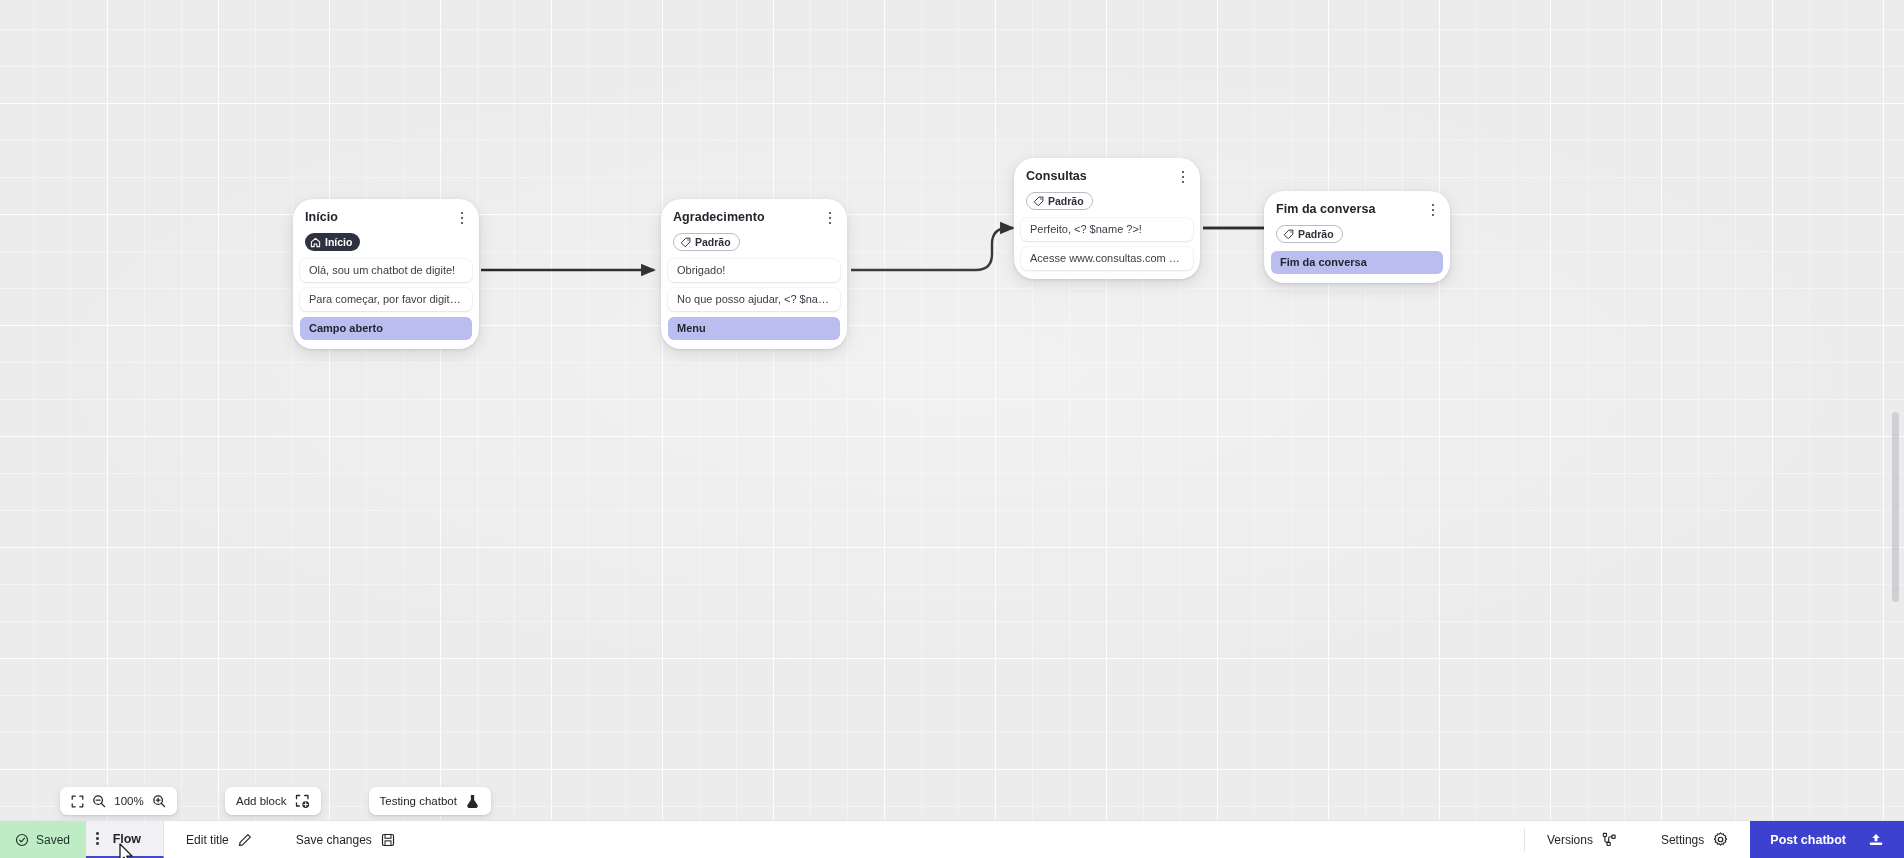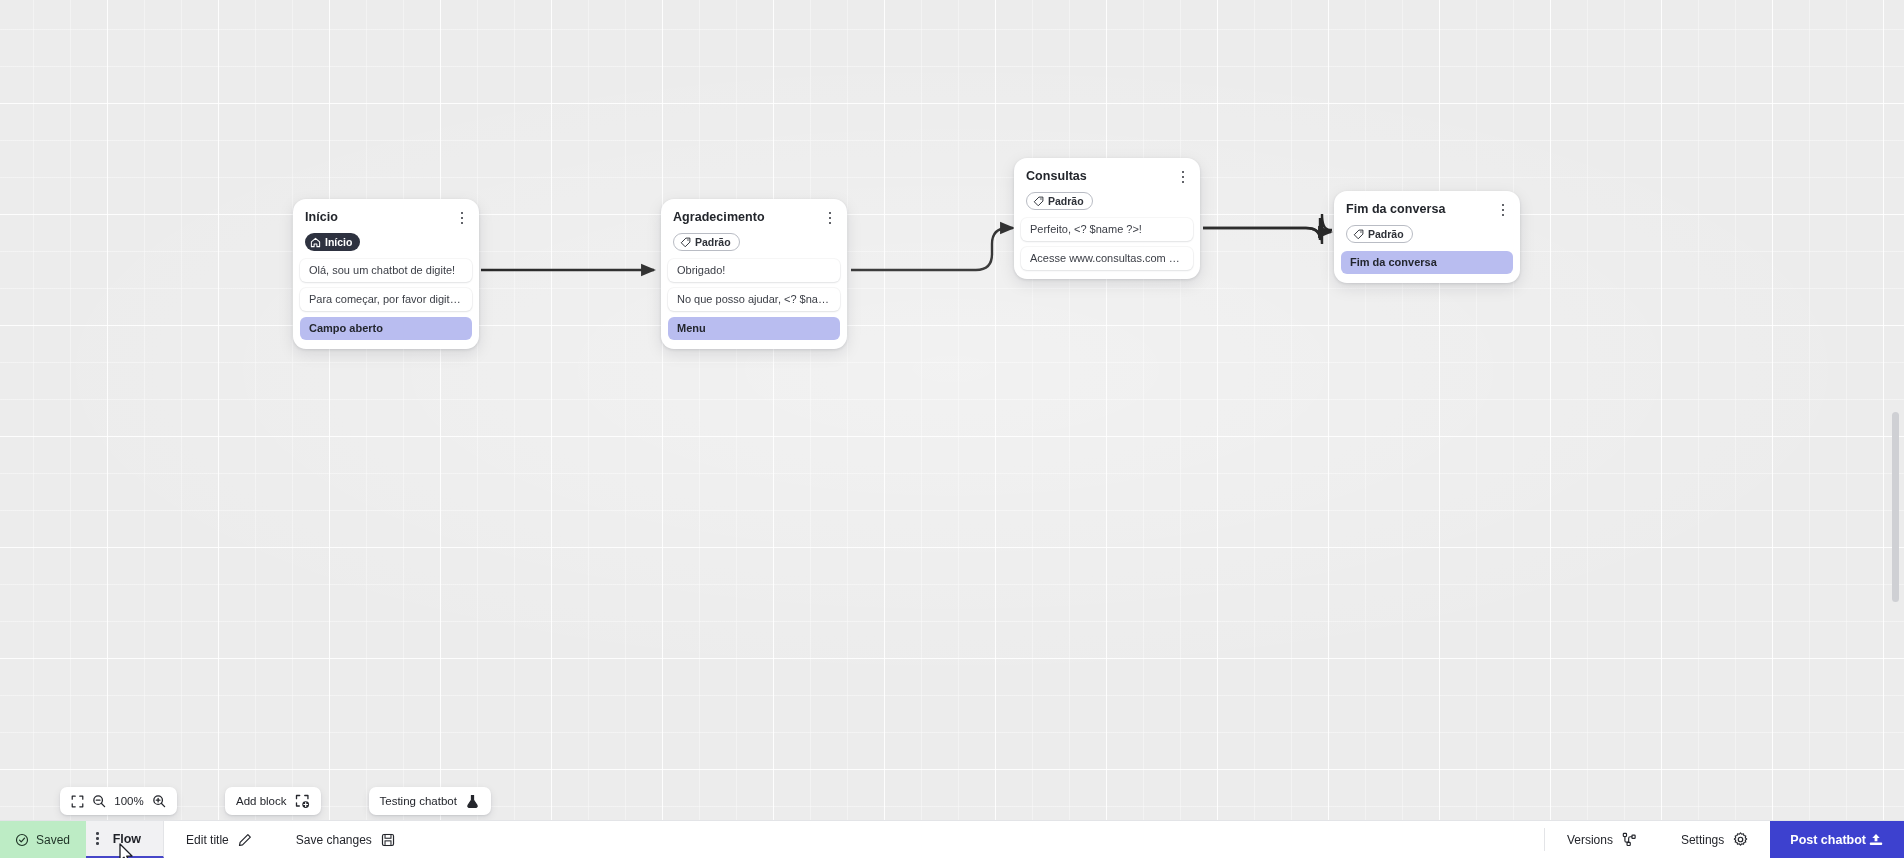--- a/index.html
+++ b/index.html
@@ -40,21 +40,21 @@
     pointer-events:none;
   }
 
   #edges { position: absolute; left: 0; top: 0; width: 1904px; height: 820px; pointer-events: none; }
 
   
   .node {
     position: absolute;
     width: 186px;
     background: #ffffff;
-    border-radius: 13px;
+    border-radius: 20px;
     box-shadow: 0 1px 3px rgba(16,24,40,0.12), 0 5px 16px rgba(16,24,40,0.10);
     padding: 0 0 9px 0;
     z-index: 3;
   }
   .node-head {
     position: relative;
     padding: 11px 12px 6px 12px;
   }
   .node-title {
     font-size: 12.5px;
@@ -202,21 +202,21 @@
   .bar-item {
     display: flex; align-items: center; gap: 9px;
     padding: 0 22px;
     font-size: 12px;
     color: #23252b;
     cursor: pointer;
   }
   .bar-sep { flex: 1 1 auto; }
   .bar-divider { width: 1px; background: #e3e4e7; margin: 7px 0; }
   .post-btn {
-    display: flex; align-items: center; gap: 2px;
+    display: flex; align-items: center; gap: 22px;
     padding: 0 20px;
     background: #3d41cf;
     color: #ffffff;
     font-size: 12.5px;
     font-weight: 700;
     cursor: pointer;
   }
 
   
   #cursor { position: absolute; left: 118px; top: 843px; z-index: 60; pointer-events: none; }
@@ -325,21 +325,21 @@
       <div class="rows">
         <div class="row">
             <span>Perfeito, &lt;? $name ?&gt;!</span>
           </div>
         <div class="row">
             <span>Acesse www.consultas.com par...</span>
           </div>
       </div>
     </div>
 
-    <div class="node" style="left:1334px; top:191px;">
+    <div class="node" style="left:1264px; top:191px;">
       <div class="node-head">
         <div class="node-title">Fim da conversa</div>
         <div class="node-menu">
             <i></i>
             <i></i>
             <i></i>
           </div>
       </div>
       <div class="badge-row">
         <span class="badge outline">

